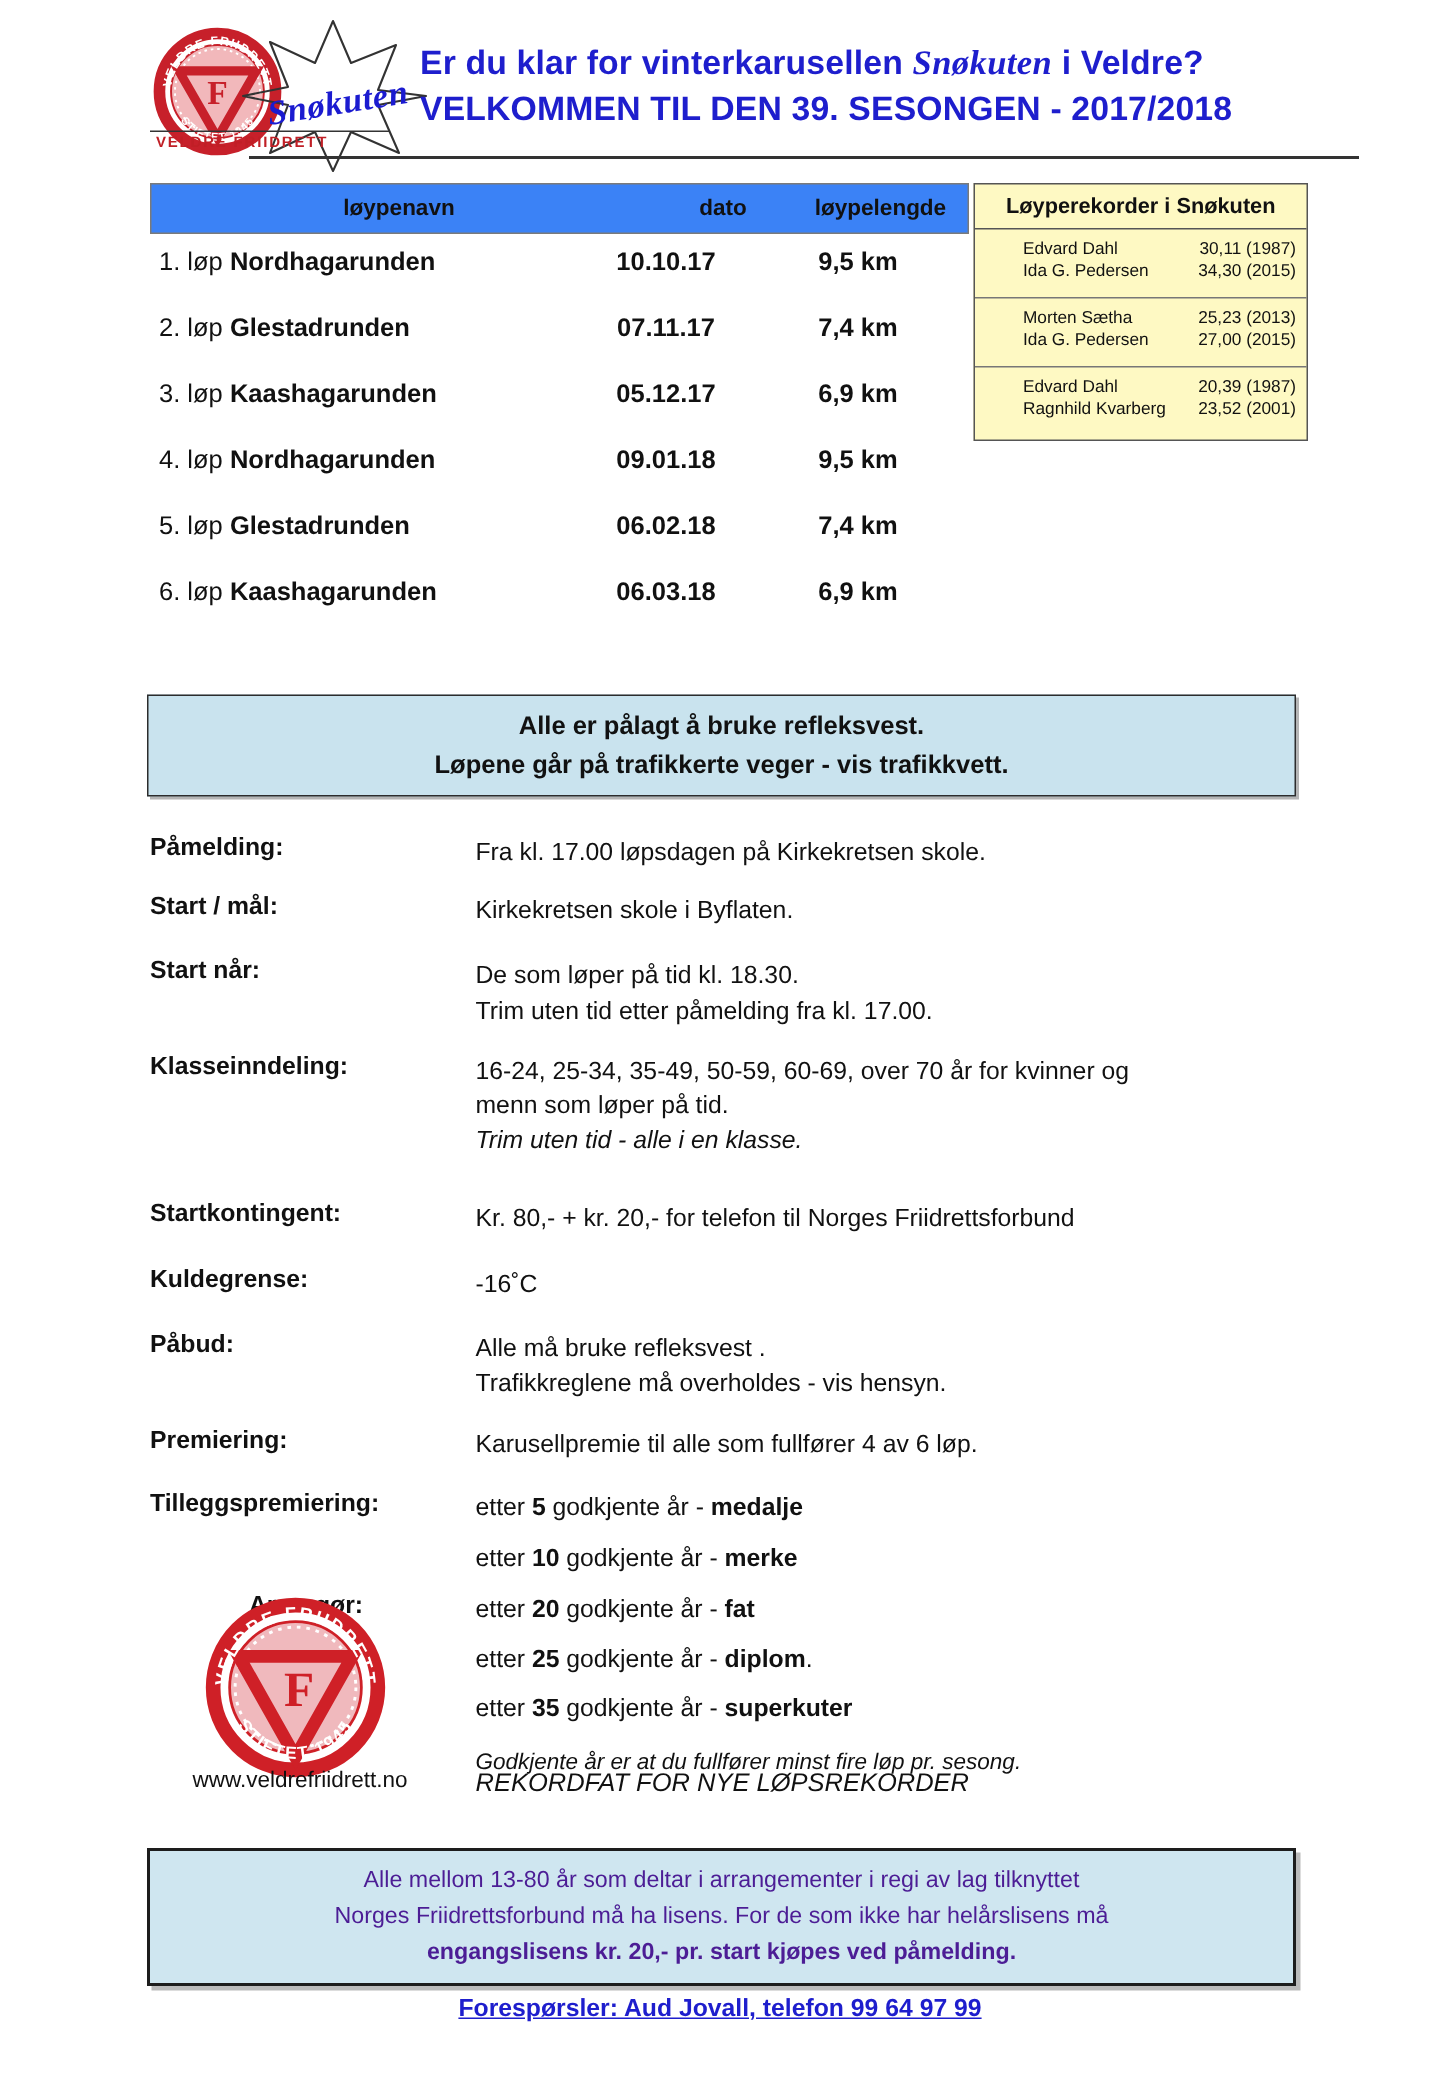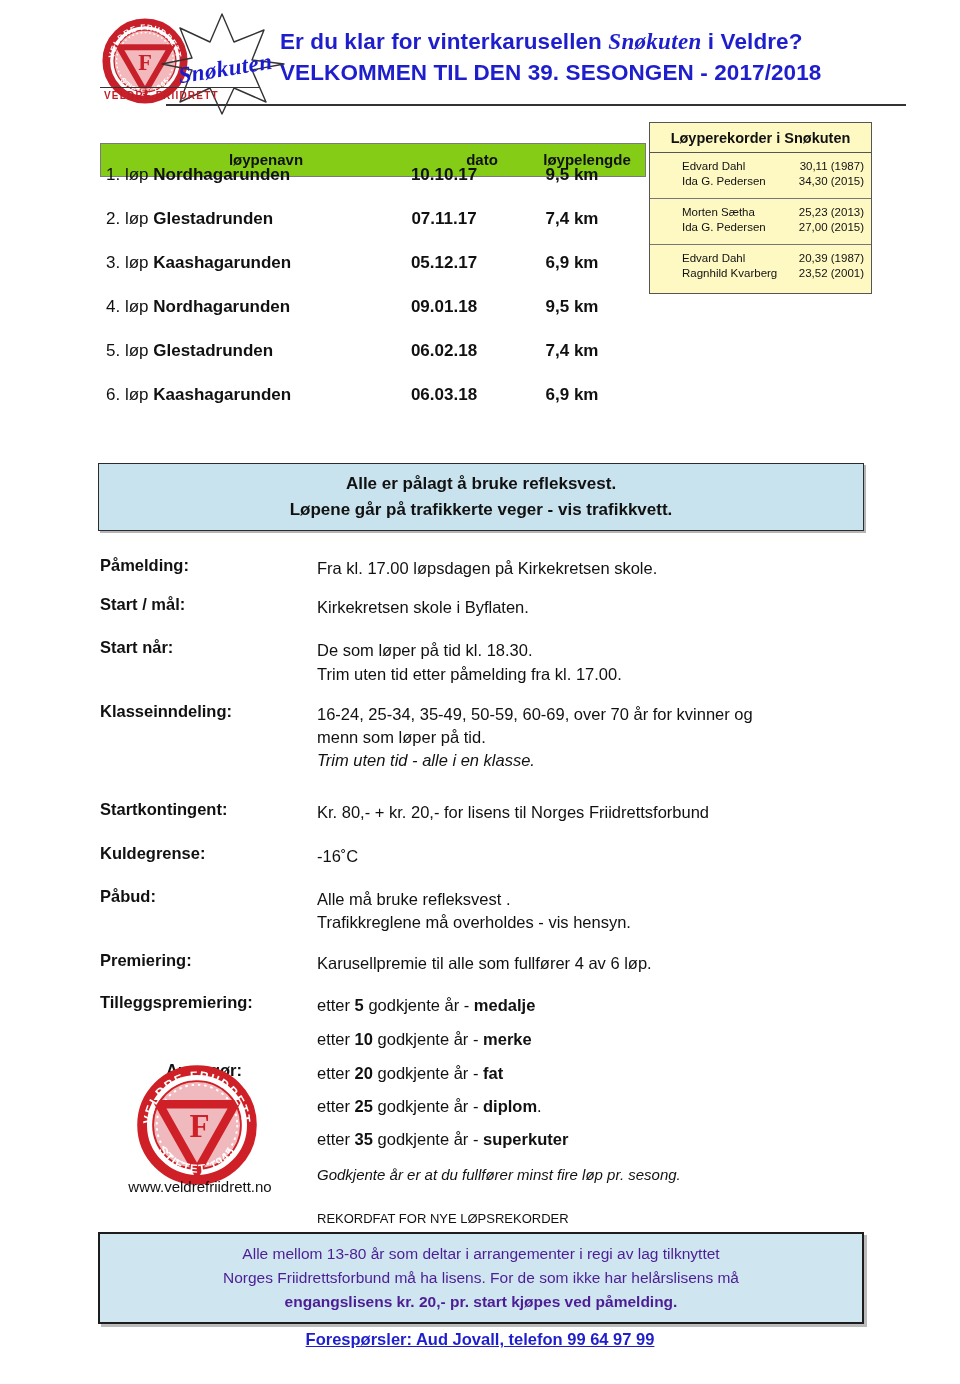--- a/index.html
+++ b/index.html
@@ -91,22 +91,21 @@
   }
 
   
   .race-area { position: absolute; left: 0; top: 122px; width: 960px; }
 
   .race-head {
     position: absolute;
     left: 100px; top: 0;
     width: 546px; height: 34px;
     border: 1.5px solid #7a7a7a;
-    background: #84cc16;
-    margin-top: 21px;
+    background: #3b82f6;
   }
   .race-head .col-name {
     position: absolute; left: 0; top: 7px; width: 330px;
     text-align: center; font-size: 15px; font-weight: bold;
   }
   .race-head .col-date {
     position: absolute; left: 328px; top: 7px; width: 106px;
     text-align: center; font-size: 15px; font-weight: bold;
   }
   .race-head .col-len {
@@ -383,21 +382,21 @@
 
   <div class="det-row" style="height:98px;">
     <div class="det-label lbl-x" style="top:0;">Klasseinndeling:</div>
     <div class="det-value" style="top:0;">16-24, 25-34, 35-49, 50-59, 60-69, over 70 år for kvinner og</div>
     <div class="det-value" style="top:23px;">menn som løper på tid.</div>
     <div class="det-value ital" style="top:46px; font-style:italic;">Trim uten tid  -  alle i en klasse.</div>
   </div>
 
   <div class="det-row" style="height:44px;">
     <div class="det-label lbl-x" style="top:0;">Startkontingent:</div>
-    <div class="det-value" style="top:0;">Kr. 80,- + kr. 20,- for lisens til Norges Friidrettsforbund</div>
+    <div class="det-value" style="top:0;">Kr. 80,- + kr. 20,- for telefon til Norges Friidrettsforbund</div>
   </div>
 
   <div class="det-row" style="height:43px;">
     <div class="det-label lbl-x" style="top:0;">Kuldegrense:</div>
     <div class="det-value" style="top:0;">-16˚C</div>
   </div>
 
   <div class="det-row" style="height:64px;">
     <div class="det-label lbl-x" style="top:0;">Påbud:</div>
     <div class="det-value" style="top:0;">Alle må bruke refleksvest .</div>
@@ -421,21 +420,21 @@
     <div class="det-value" style="top:68px;">
       <span>etter </span><b>20</b><span> godkjente år - </span><b>fat</b><span></span>
     </div>
     <div class="det-value" style="top:101px;">
       <span>etter </span><b>25</b><span> godkjente år - </span><b>diplom</b><span>.</span>
     </div>
     <div class="det-value" style="top:134px;">
       <span>etter </span><b>35</b><span> godkjente år - </span><b>superkuter</b><span></span>
     </div>
     <div class="det-value" style="top:170px; font-style:italic; font-size:15px;">Godkjente år er at du fullfører minst fire løp pr. sesong.</div>
-    <div class="det-value" style="top:214px; font-size:13px;">REKORDFAT FOR NYE LØPSREKORDER</div>
+    <div class="det-value" style="top:184px; font-style:italic; font-size:17px;">REKORDFAT FOR NYE LØPSREKORDER</div>
 
     <div class="det-label" style="top:68px; left:100px; width:208px; text-align:center;">Arrangør:</div>
   </div>
 </div>
 
 <svg class="org-logo" viewBox="0 0 100 100">
   <circle cx="50" cy="50" r="48" fill="#ffffff"></circle>
   <circle cx="50" cy="50" r="45" fill="none" stroke="#cf2027" stroke-width="8"></circle>
   <circle cx="50" cy="50" r="36" fill="#f0b9bd" stroke="#cf2027" stroke-width="1.5"></circle>
   <circle cx="50" cy="50" r="33" fill="none" stroke="#ffffff" stroke-width="1.6" stroke-dasharray="2 3.2"></circle>

